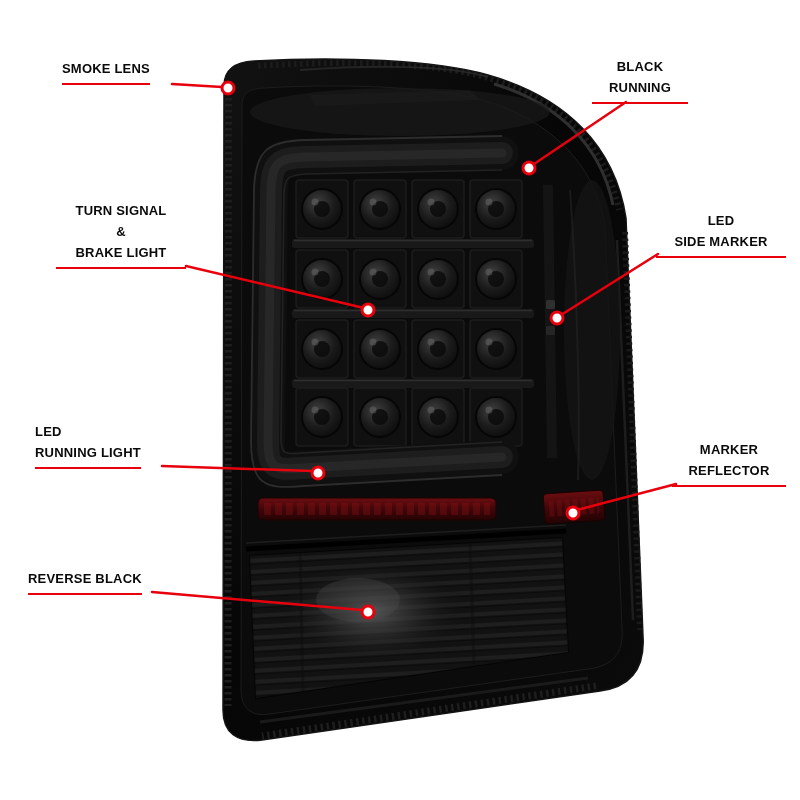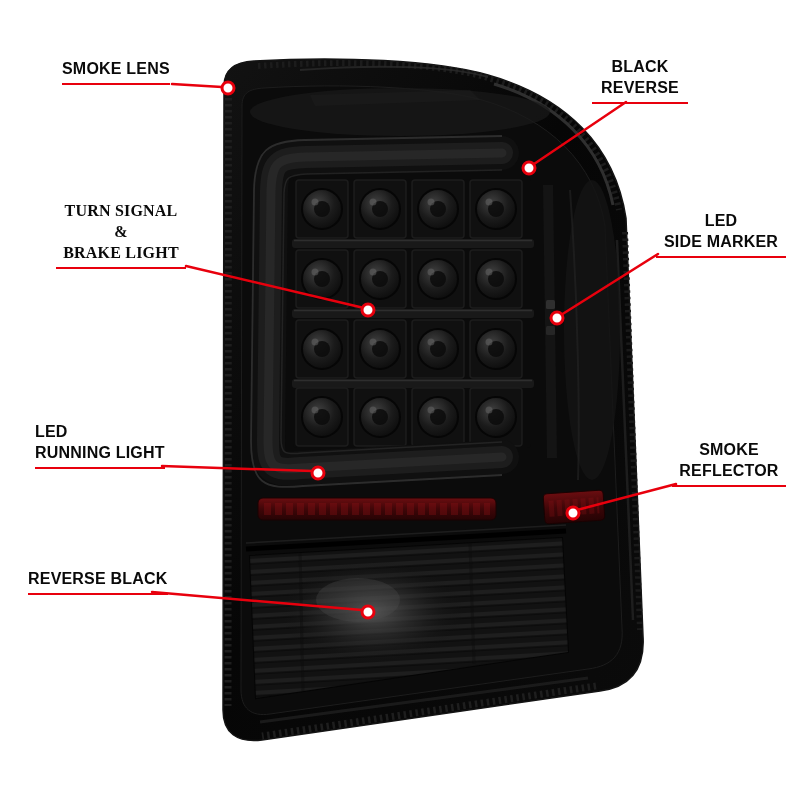--- a/index.html
+++ b/index.html
@@ -9,21 +9,21 @@
     position: relative;
     width: 800px;
     height: 800px;
     background: #ffffff;
     overflow: hidden;
   }
   .layer { position: absolute; left: 0; top: 0; width: 800px; height: 800px; }
   .callout-label {
     position: absolute;
     display: inline-block;
-    font-size: 16px;
+    font-size: 13px;
     font-weight: 700;
     line-height: 21px;
     letter-spacing: 0.2px;
     color: var(--label-color, #0a0a0a);
     white-space: pre-line;
     padding-bottom: 4px;
     border-bottom: 2.5px solid var(--accent, #e8000d);
   }
   .callout-label.center { text-align: center; }
   .leader-line {
@@ -183,25 +183,25 @@
       <circle class="marker-dot" cx="368" cy="310" r="6"></circle>
       <circle class="marker-dot" cx="557" cy="318" r="6"></circle>
       <circle class="marker-dot" cx="318" cy="473" r="6"></circle>
       <circle class="marker-dot" cx="573" cy="513" r="6"></circle>
       <circle class="marker-dot" cx="368" cy="612" r="6"></circle>
     </g>
   </svg>
 
   <div class="callout-label" style="left:62px;  top:58px;">SMOKE LENS</div>
   <div class="callout-label center" style="left:592px; top:56px;  width:96px;">BLACK
-REVERSE</div>
-  <div class="callout-label center" style="left:56px;  top:200px; width:130px;font-family:Liberation Serif, serif;">TURN SIGNAL
+RUNNING</div>
+  <div class="callout-label center" style="left:56px;  top:200px; width:130px;">TURN SIGNAL
 &amp;
 BRAKE LIGHT</div>
   <div class="callout-label center" style="left:656px; top:210px; width:130px;">LED
 SIDE MARKER</div>
   <div class="callout-label" style="left:35px;  top:421px;">LED
 RUNNING LIGHT</div>
-  <div class="callout-label center" style="left:672px; top:439px; width:114px;">SMOKE
+  <div class="callout-label center" style="left:672px; top:439px; width:114px;">MARKER
 REFLECTOR</div>
   <div class="callout-label" style="left:28px;  top:568px;">REVERSE BLACK</div>
 
 </div>
 
 </body></html>

